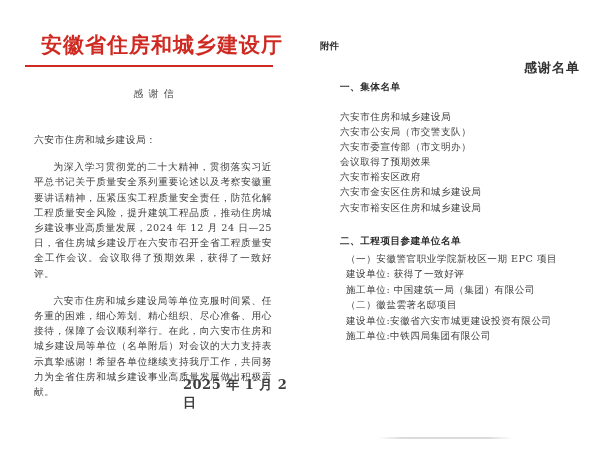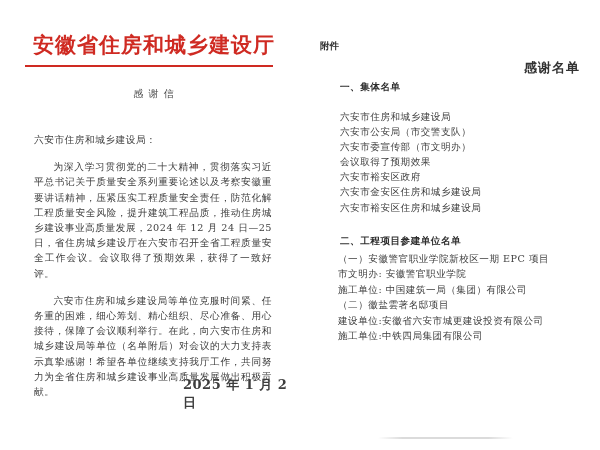--- a/index.html
+++ b/index.html
@@ -7,21 +7,21 @@
     width:600px;height:450px;position:relative;overflow:hidden;
     background:#ffffff;
     font-family:"DejaVu Serif","Liberation Serif",serif;
     color:#3b3b3b;
   }
   
   .page{position:absolute;background:transparent;}
   .page-left{left:10px;top:0;width:292px;height:450px;}
   .letterhead{
     position:absolute;left:15px;top:31px;width:258px;
-    text-align:center;font-weight:bold;font-size:21px;
+    text-align:right;font-weight:bold;font-size:21px;
     letter-spacing:1px;white-space:nowrap;
     color:#cf2a22;
   }
   .letterhead-rule{
     position:absolute;left:15px;top:65px;width:248px;height:2px;
     background:#cf2a22;
   }
   .letter-title{
     position:absolute;left:15px;top:87px;width:258px;
     text-align:center;font-size:10px;color:#474747;
@@ -57,21 +57,21 @@
   .sec2-heading{top:235px;}
   .name-list{
     position:absolute;left:35px;top:109px;width:245px;
     font-size:9.6px;line-height:15.1px;color:#3d3d3d;letter-spacing:0.5px;
   }
   .name-list div{white-space:nowrap;}
   .unit-list{
     position:absolute;left:33px;top:251px;width:250px;
     font-size:9.6px;line-height:15.4px;color:#3d3d3d;letter-spacing:0.5px;
   }
-  .unit-list div{white-space:nowrap;}
+  .unit-list div{white-space:nowrap;margin-left:8px;}
   .page-shadow{
     position:absolute;left:73px;top:437px;width:135px;height:2px;
     background:linear-gradient(90deg,rgba(0,0,0,0),rgba(0,0,0,0.14) 18%,rgba(0,0,0,0.14) 82%,rgba(0,0,0,0));
     border-radius:1px;
   }
 </style>
 </head>
 <body>
 
 <div class="page page-left">
@@ -97,21 +97,21 @@
     <div>六安市委宣传部（市文明办）</div>
     <div>会议取得了预期效果</div>
     <div>六安市裕安区政府</div>
     <div>六安市金安区住房和城乡建设局</div>
     <div>六安市裕安区住房和城乡建设局</div>
   </div>
 
   <div class="section-heading sec2-heading">二、工程项目参建单位名单</div>
   <div class="unit-list">
     <div>（一）安徽警官职业学院新校区一期 EPC 项目</div>
-    <div>市文明办: 安徽警官职业学院</div>
+    <div>建设单位: 获得了一致好评</div>
     <div>施工单位: 中国建筑一局（集团）有限公司</div>
     <div>（二）徽盐雲著名邸项目</div>
     <div>建设单位:安徽省六安市城更建设投资有限公司</div>
     <div>施工单位:中铁四局集团有限公司</div>
   </div>
 
   <div class="page-shadow"></div>
 </div>
 
 </body></html>

